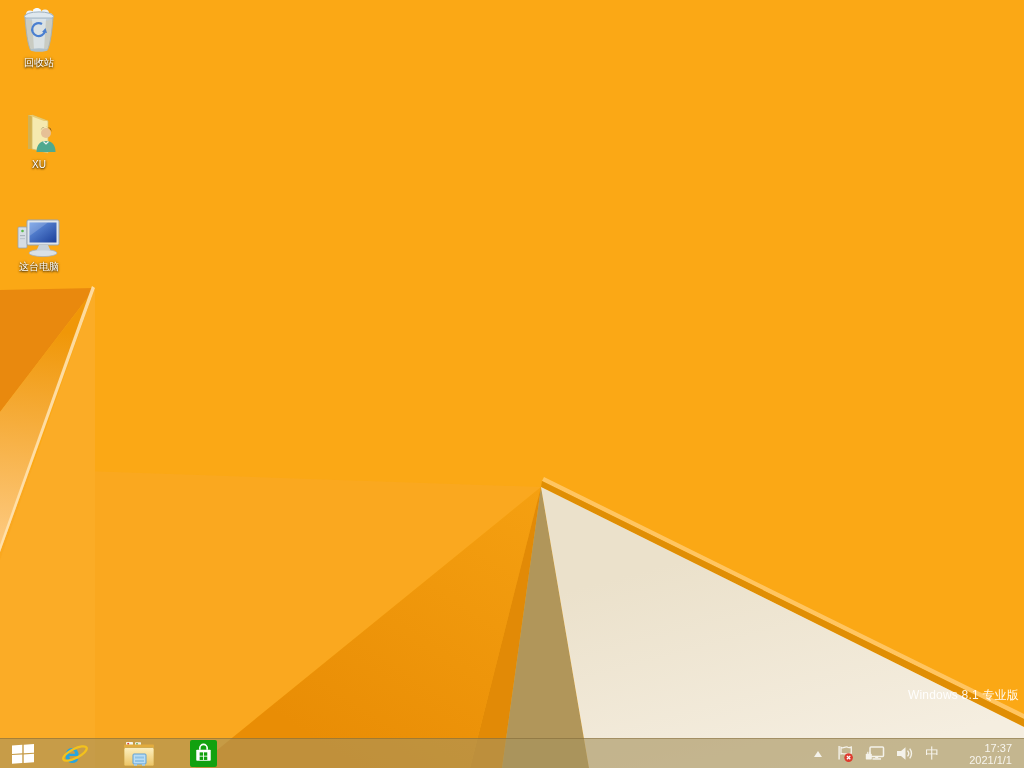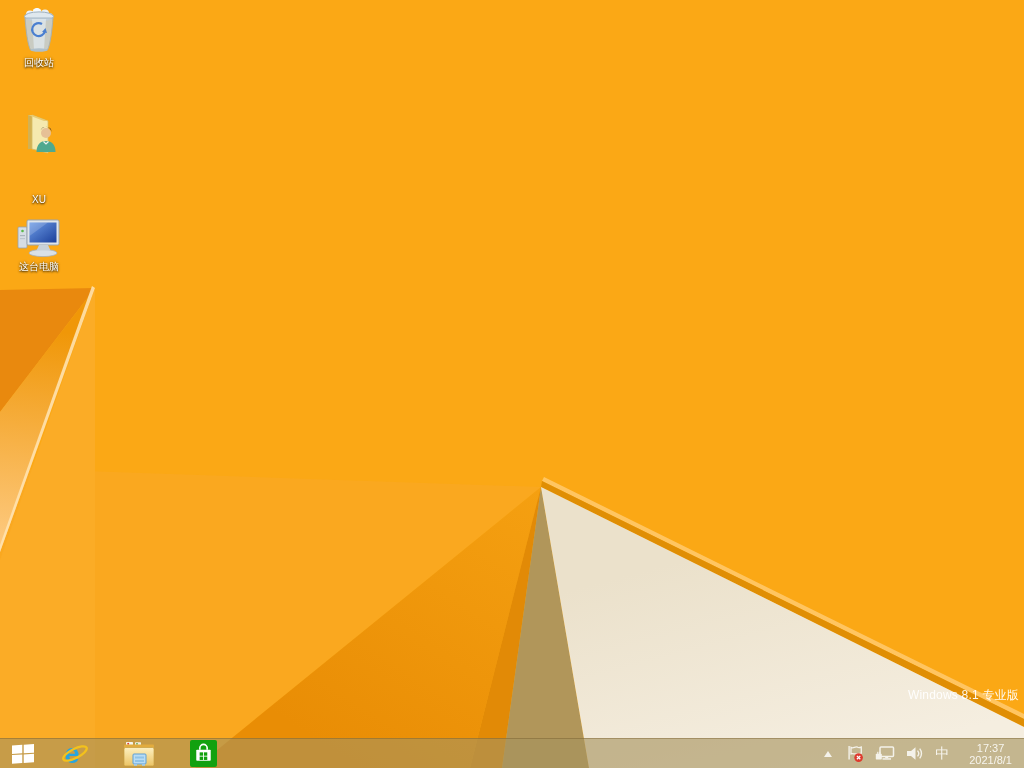--- a/index.html
+++ b/index.html
@@ -15,21 +15,21 @@
     position:absolute;left:2px;width:74px;text-align:center;cursor:default;
     display:flex;flex-direction:column;align-items:center;
   }
   .desk-icon .glyph{height:48px;display:flex;align-items:flex-end;justify-content:center;}
   .desk-icon .lbl{
     margin-top:2px;font-size:10px;line-height:14px;color:#fff;
     text-shadow:0 1px 2px rgba(0,0,0,.85),0 0 3px rgba(0,0,0,.45);
     white-space:nowrap;
   }
   #icon-recycle{top:6px;}
-  #icon-xu{top:108px;gap:35px;}
+  #icon-xu{top:108px;}
   #icon-pc{top:210px;text-align:center;}
   
   #watermark{
     position:absolute;right:5px;top:684px;text-align:right;
     font-size:12px;line-height:23px;color:rgba(255,255,255,0.93);
     letter-spacing:.2px;
   }
   
   #taskbar{
     position:absolute;left:0;bottom:0;width:1024px;height:30px;
@@ -44,21 +44,21 @@
   #app-explorer,#app-store{margin-left:24px;}
   #tray{
     margin-left:auto;display:flex;align-items:center;gap:11px;
     padding-right:12px;height:30px;
   }
   .tray-ico{display:flex;align-items:center;justify-content:center;}
   #tray-caret{width:0;height:0;border-left:4.5px solid transparent;
     border-right:4.5px solid transparent;border-bottom:6px solid #f4f2ea;margin-right:3px;}
   #tray-ime{font-size:14px;color:#f7f5ee;font-family:"DejaVu Sans","Liberation Sans",sans-serif;}
   #tray-clock{
-    text-align:center;font-size:11px;line-height:12px;color:#f7f5ee;margin-left:9px;
+    text-align:right;font-size:11px;line-height:12px;color:#f7f5ee;margin-left:19px;
   }
 </style>
 </head>
 <body>
 
 <svg id="wallpaper" viewBox="0 0 1024 768" preserveAspectRatio="none" xmlns="http://www.w3.org/2000/svg">
   <defs>
     <linearGradient id="gDark" gradientUnits="userSpaceOnUse" x1="541" y1="487" x2="360" y2="768">
       <stop offset="0" style="stop-color:var(--wp_dark_top,#f5a011)"></stop>
       <stop offset="1" style="stop-color:var(--wp_dark_bottom,#e98d05)"></stop>
@@ -228,16 +228,16 @@
         <path d="M13.7,2.6 a7.6,7.6 0 0 1 0,9.8" fill="none" style="stroke:var(--tray_icon_white,#f4f2ea)" stroke-width="1.4"></path>
       </svg>
     </div>
 
     <div class="tray-ico" id="tray-ime">
       <span>中</span>
     </div>
 
     <div id="tray-clock">
       <div>17:37</div>
-      <div>2021/8/1</div>
+      <div>2021/1/1</div>
     </div>
   </div>
 </div>
 
 </body></html>

